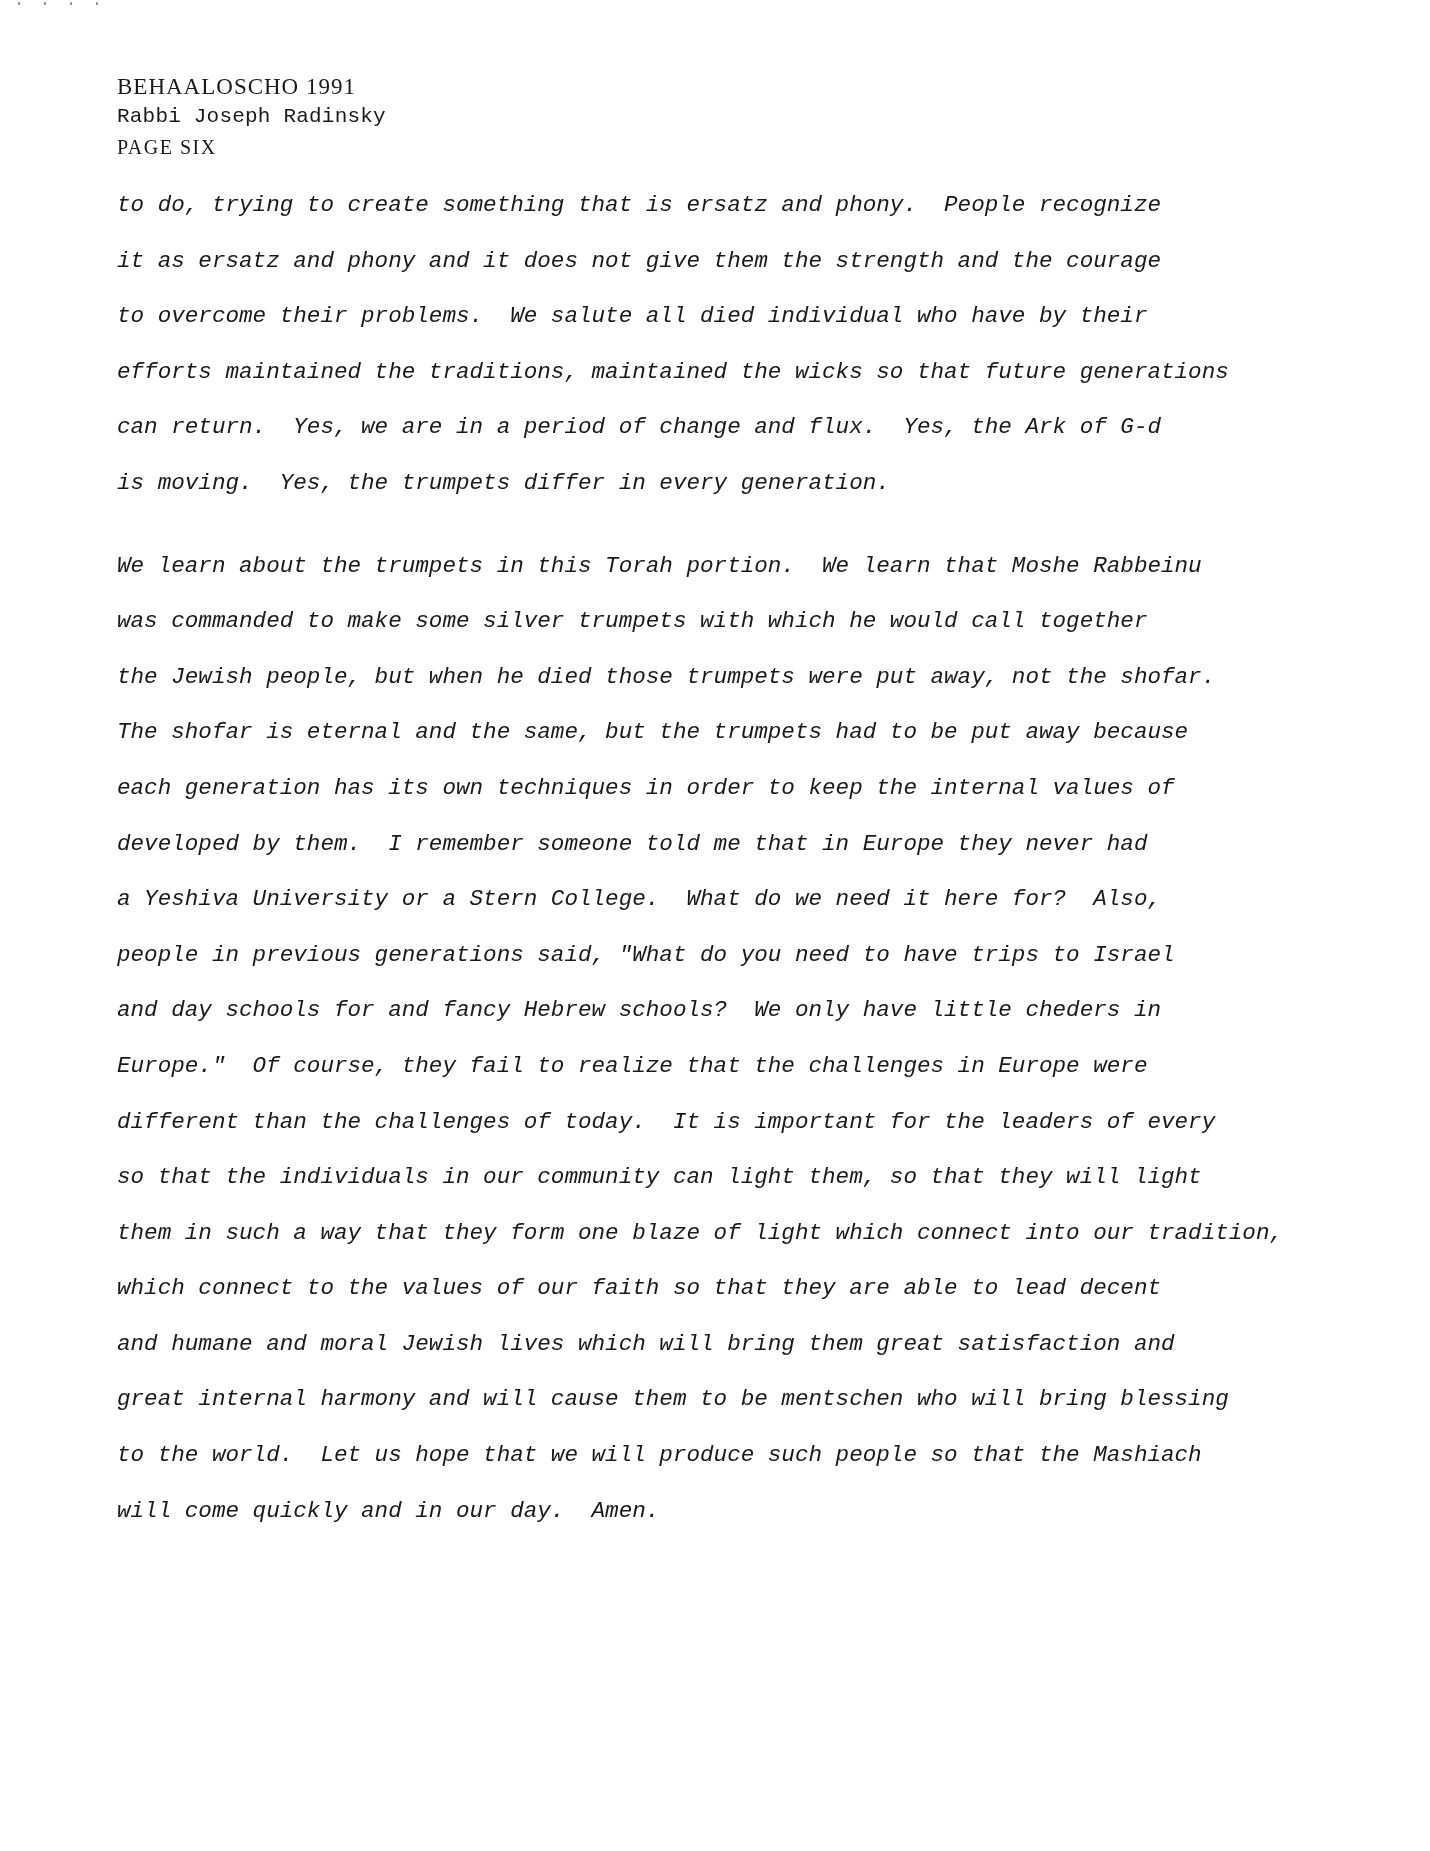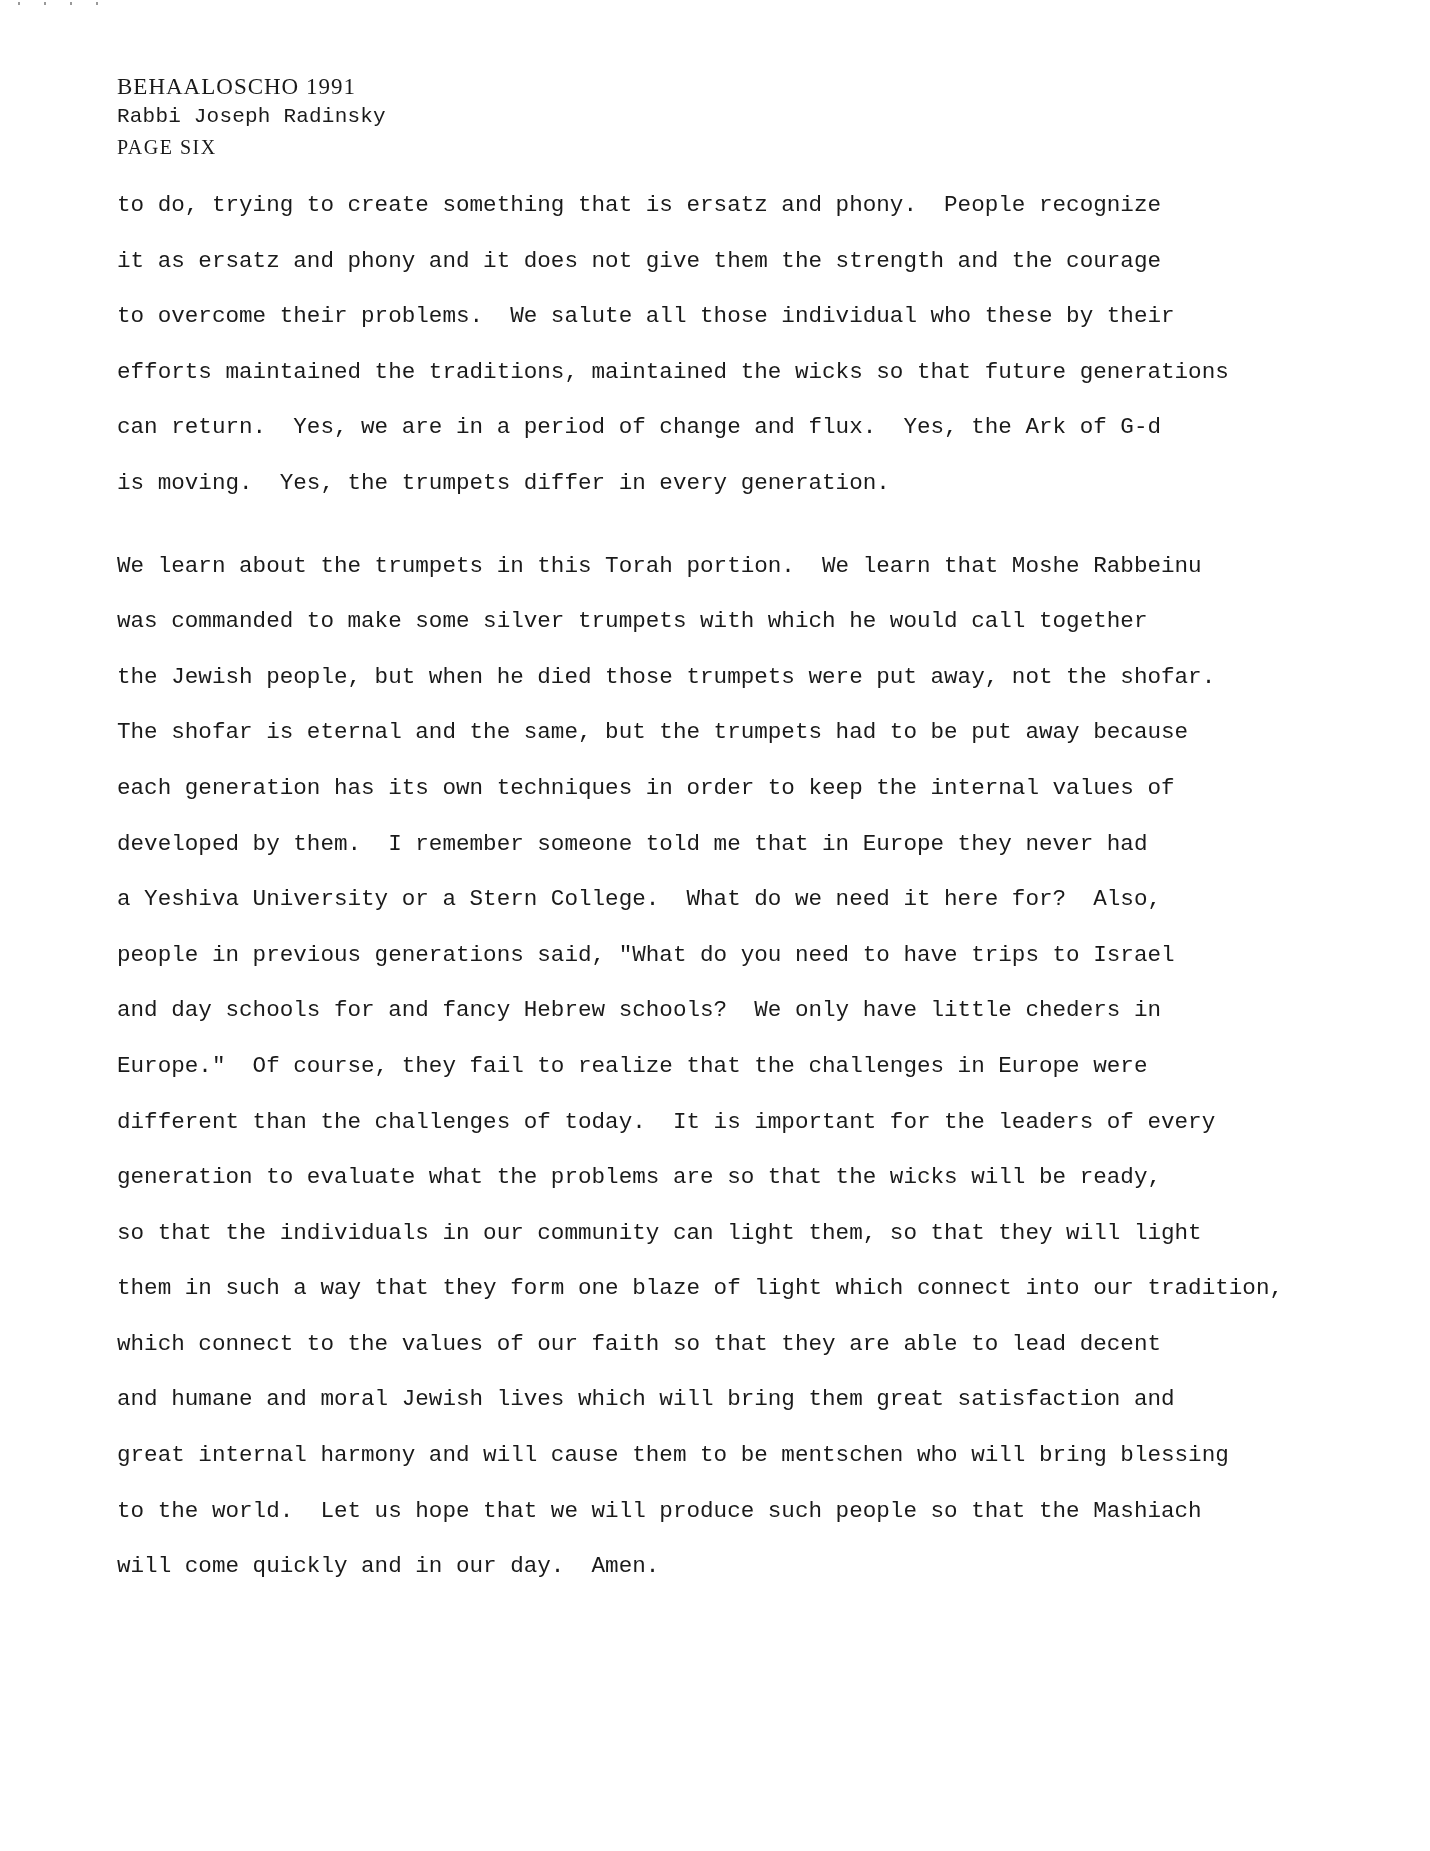--- a/index.html
+++ b/index.html
@@ -54,20 +54,21 @@
   .header .line.page-label {
     font-family: "Liberation Serif", "DejaVu Serif", serif;
     font-size: 20px;
     letter-spacing: 1.5px;
   }
   .body-text {
     position: absolute;
     left: 117px;
     top: 178px;
     width: 1250px;
+    font-style: italic;
   }
   .paragraph {
     margin: 0;
   }
   .paragraph + .paragraph {
     margin-top: 27px;
   }
   .text-line {
     display: block;
     font-size: 22.6px;
@@ -92,38 +93,37 @@
   <div class="header">
     <span class="line title">BEHAALOSCHO 1991</span>
     <span class="line author">Rabbi Joseph Radinsky</span>
     <span class="line page-label">PAGE SIX</span>
   </div>
 
   <div class="body-text">
     <p class="paragraph">
       <span class="text-line">to do, trying to create something that is ersatz and phony.  People recognize</span>
       <span class="text-line">it as ersatz and phony and it does not give them the strength and the courage</span>
-      <span class="text-line">to overcome their problems.  We salute all those individual who these by their</span>
+      <span class="text-line">to overcome their problems.  We salute all died individual who have by their</span>
       <span class="text-line">efforts maintained the traditions, maintained the wicks so that future generations</span>
       <span class="text-line">can return.  Yes, we are in a period of change and flux.  Yes, the Ark of G-d</span>
       <span class="text-line">is moving.  Yes, the trumpets differ in every generation.</span>
     </p>
     <p class="paragraph">
       <span class="text-line">We learn about the trumpets in this Torah portion.  We learn that Moshe Rabbeinu</span>
       <span class="text-line">was commanded to make some silver trumpets with which he would call together</span>
       <span class="text-line">the Jewish people, but when he died those trumpets were put away, not the shofar.</span>
       <span class="text-line">The shofar is eternal and the same, but the trumpets had to be put away because</span>
       <span class="text-line">each generation has its own techniques in order to keep the internal values of</span>
       <span class="text-line">developed by them.  I remember someone told me that in Europe they never had</span>
       <span class="text-line">a Yeshiva University or a Stern College.  What do we need it here for?  Also,</span>
       <span class="text-line">people in previous generations said, "What do you need to have trips to Israel</span>
       <span class="text-line">and day schools for and fancy Hebrew schools?  We only have little cheders in</span>
       <span class="text-line">Europe."  Of course, they fail to realize that the challenges in Europe were</span>
       <span class="text-line">different than the challenges of today.  It is important for the leaders of every</span>
-      <span class="text-line">generation to evaluate what the problems are so that the wicks will be ready,</span>
       <span class="text-line">so that the individuals in our community can light them, so that they will light</span>
       <span class="text-line">them in such a way that they form one blaze of light which connect into our tradition,</span>
       <span class="text-line">which connect to the values of our faith so that they are able to lead decent</span>
       <span class="text-line">and humane and moral Jewish lives which will bring them great satisfaction and</span>
       <span class="text-line">great internal harmony and will cause them to be mentschen who will bring blessing</span>
       <span class="text-line">to the world.  Let us hope that we will produce such people so that the Mashiach</span>
       <span class="text-line">will come quickly and in our day.  Amen.</span>
     </p>
   </div>
 

